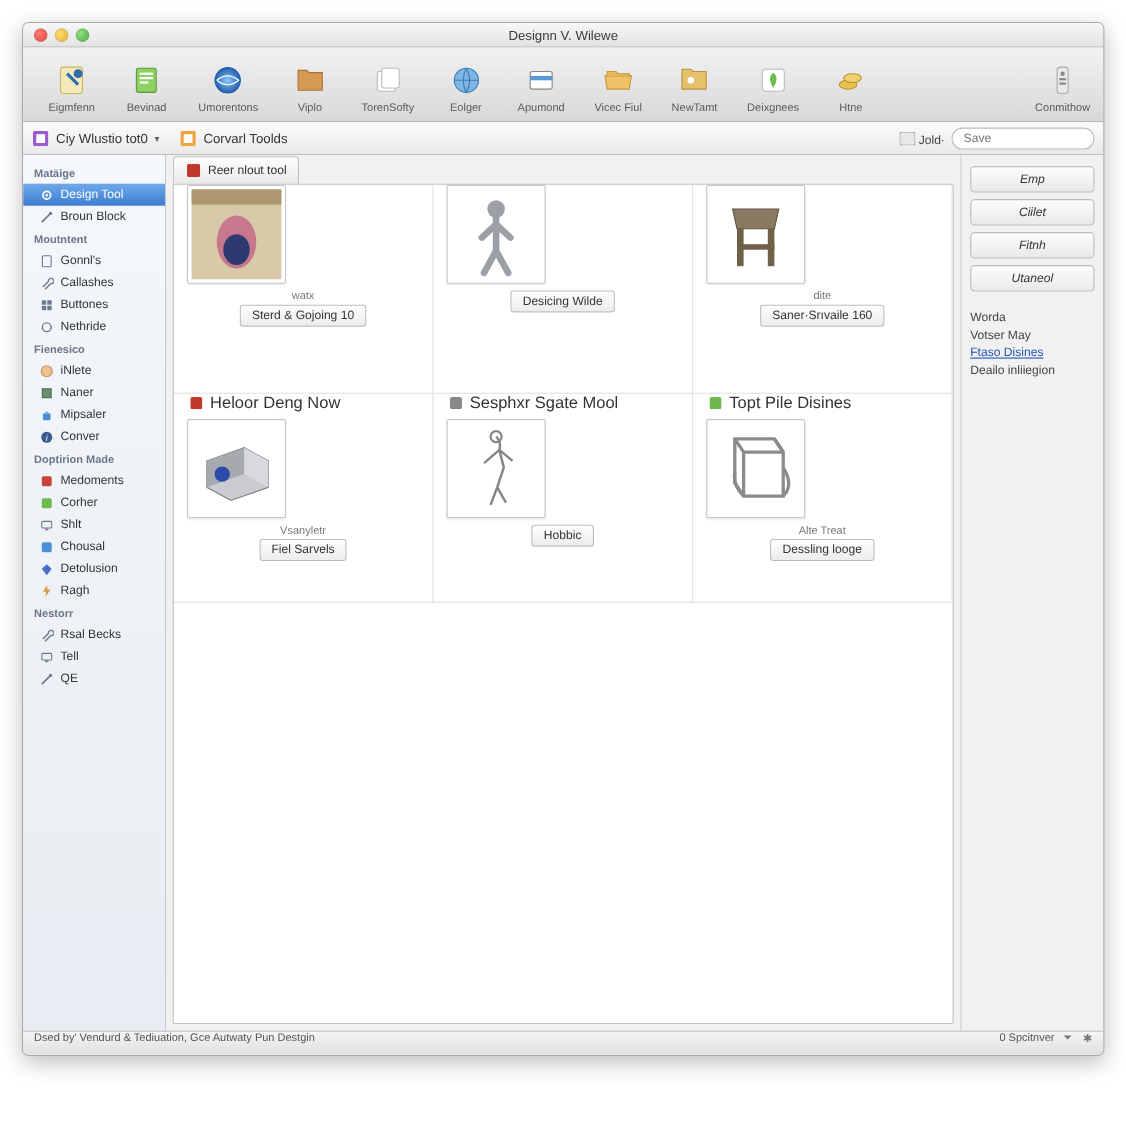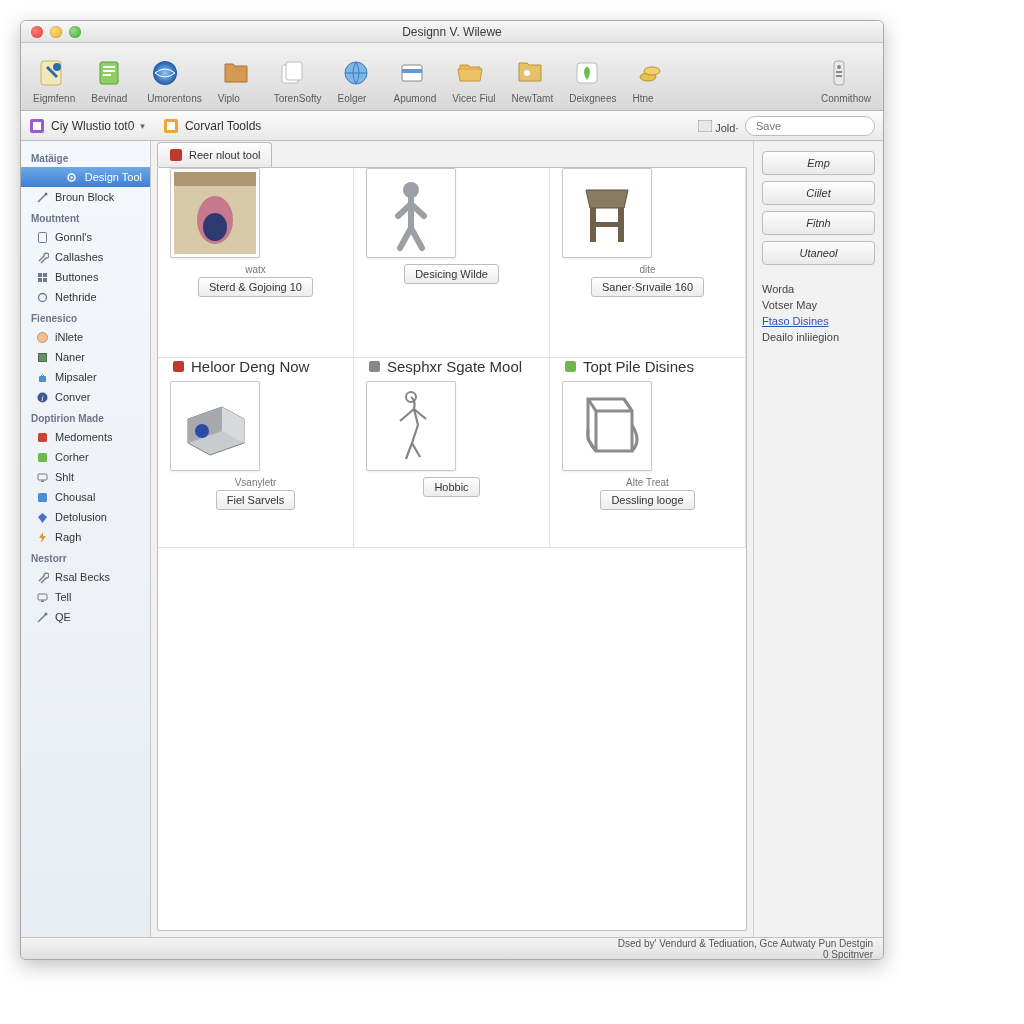--- a/index.html
+++ b/index.html
@@ -1,65 +1,65 @@
 <!DOCTYPE html>
 <html><head>
 <meta charset="utf-8">
 <style>
 * { box-sizing:border-box; margin:0; padding:0; font-family:"Lucida Grande","Helvetica Neue",Arial,sans-serif; }
 body { background:#fff; width:1024px; height:1024px; overflow:hidden; padding:20px; }
 
-.window { width:864px; height:940px; border:1px solid #aaa; border-radius:6px; box-shadow:0 6px 20px rgba(0,0,0,.25); background:#ececec; display:flex; flex-direction:column; overflow:hidden; }
+.window { width:984px; height:940px; border:1px solid #aaa; border-radius:6px; box-shadow:0 6px 20px rgba(0,0,0,.25); background:#ececec; display:flex; flex-direction:column; overflow:hidden; }
 
 .titlebar { height:22px; background:linear-gradient(#f7f7f7,#e3e3e3); border-bottom:1px solid #c4c4c4; display:flex; align-items:center; position:relative; }
 .traffic { display:flex; gap:7px; padding-left:10px; }
 .tl { width:12px; height:12px; border-radius:50%; box-shadow:inset 0 0 1px rgba(0,0,0,.4); }
 .tl.red{background:radial-gradient(circle at 35% 35%,#ff7d72,#e0443e);} .tl.yellow{background:radial-gradient(circle at 35% 35%,#ffda70,#e2b030);} .tl.green{background:radial-gradient(circle at 35% 35%,#8fe07f,#4aab3c);}
 .title { position:absolute; width:100%; text-align:center; font-size:12px; color:#3b3b3b; pointer-events:none; }
 
 .toolbar { height:68px; background:linear-gradient(#f2f2f2,#d8d8d8); border-bottom:1px solid #b5b5b5; display:flex; align-items:flex-end; padding:4px 6px 2px; gap:4px; }
-.toolbtn { display:flex; flex-direction:column; align-items:flex-start; justify-content:flex-end; padding:2px 6px 4px; border-radius:4px; cursor:pointer; min-width:52px; }
+.toolbtn { display:flex; flex-direction:column; align-items:center; justify-content:flex-end; padding:2px 6px 4px; border-radius:4px; cursor:pointer; min-width:52px;margin-left:11px; }
 .toolbtn .ic { width:36px; height:36px; display:flex; align-items:center; justify-content:center; }
 .toolbtn .lbl { font-size:10px; color:#5a5a5a; margin-top:2px; white-space:nowrap; }
 .toolbar .spacer { flex:1; }
 
 .subbar { height:30px; background:linear-gradient(#fbfbfb,#e9e9e9); border-bottom:1px solid #c0c0c0; display:flex; align-items:center; padding:0 8px; gap:6px; }
 .sub-left { display:flex; align-items:center; gap:6px; font-size:12px; color:#333; }
 .small-ic { width:16px; height:16px; display:inline-flex; align-items:center; justify-content:center; }
 .subbar .spacer { flex:1; }
 .subbar label.jod { font-size:11px; color:#444; display:flex; align-items:flex-end; gap:2px; }
 .subbar input.search { width:130px; height:20px; border:1px solid #bcbcbc; border-radius:10px; padding:0 10px; font-size:11px; outline:none; background:#fff; }
 
 .body { flex:1; display:flex; min-height:0; }
 
 .sidebar { width:130px; background:linear-gradient(#f4f7fb,#e8edf3); border-right:1px solid #c7c7c7; padding-top:6px; overflow-y:auto; }
 .sb-head { font-size:10px; color:#6b758a; padding:6px 10px 3px; font-weight:600; }
 .sb-item { display:flex; align-items:center; gap:6px; padding:3px 8px 3px 14px; font-size:11px; color:#333; cursor:pointer; }
-.sb-item.sel { background:linear-gradient(#6fa9e9,#3d7ed2); color:#fff;justify-content:flex-end; }
+.sb-item.sel { background:linear-gradient(#6fa9e9,#3d7ed2); color:#fff; }
 .sb-ic { width:14px; height:14px; display:flex; align-items:center; justify-content:center; flex:0 0 14px; }
 
 .main { flex:1; display:flex; min-height:0; }
 .center { flex:1; display:flex; flex-direction:column; background:#f1f1f1; min-width:0;text-align:center; }
 .tabrow { height:26px; display:flex; align-items:flex-end; padding-left:6px; gap:0; }
 .tab { background:linear-gradient(#fdfdfd,#eaeaea); border:1px solid #b9b9b9; border-bottom:none; border-radius:4px 4px 0 0; padding:4px 10px; font-size:11px; color:#333; display:flex; align-items:center; gap:5px; cursor:pointer; }
 
 .grid-wrap { flex:1; background:#fff; margin:0 6px 6px; border:1px solid #c0c0c0; border-radius:2px; overflow:auto; }
 .grid { display:grid; grid-template-columns:repeat(3,1fr); }
 .cell { border-right:1px solid #e2e2e2; border-bottom:1px solid #e2e2e2; padding:0 12px 14px; min-height:190px; }
 .cell-head { font-size:15px; color:#333; display:flex; align-items:center; gap:5px; margin-bottom:6px; }
 .thumb { width:90px; height:90px; border:1px solid #c7c7c7; border-radius:2px; background:#fff; display:flex; align-items:center; justify-content:center; box-shadow:0 1px 2px rgba(0,0,0,.08); margin-bottom:6px; }
 .cap-sub { font-size:10px; color:#777; margin:4px 0 2px; }
 .cap-btn { display:inline-block; background:linear-gradient(#fefefe,#ececec); border:1px solid #bdbdbd; border-radius:3px; padding:3px 10px; font-size:11px; color:#333; box-shadow:inset 0 1px 0 #fff; cursor:pointer; }
 
 .rightcol { width:130px; background:#f1f1f1; border-left:1px solid #d0d0d0; padding:10px 8px; display:flex; flex-direction:column; gap:6px; }
 .pillbtn { background:linear-gradient(#fdfdfd,#e9e9e9); border:1px solid #bcbcbc; border-radius:4px; height:24px; font-size:11px; color:#333; cursor:pointer;font-style:italic; }
 .rightcol .info { font-size:11px; color:#444; line-height:16px; margin-top:10px; }
 .rightcol .info a{ color:#2556b3; text-decoration:underline; cursor:pointer; }
 
-.status { height:22px; background:linear-gradient(#f4f4f4,#e0e0e0); border-top:1px solid #c2c2c2; display:flex; align-items:flex-end; padding:0 10px; font-size:10px; color:#555;flex-direction:column; }
+.status { height:22px; background:linear-gradient(#f4f4f4,#e0e0e0); border-top:1px solid #c2c2c2; display:flex; align-items:flex-start; padding:0 10px; font-size:10px; color:#555; }
 .status .spacer{flex:1;}
 svg{display:block;}
 </style>
 </head>
 <body>
 
 <div class="window">
 
   <div class="titlebar">
     <div class="traffic">

